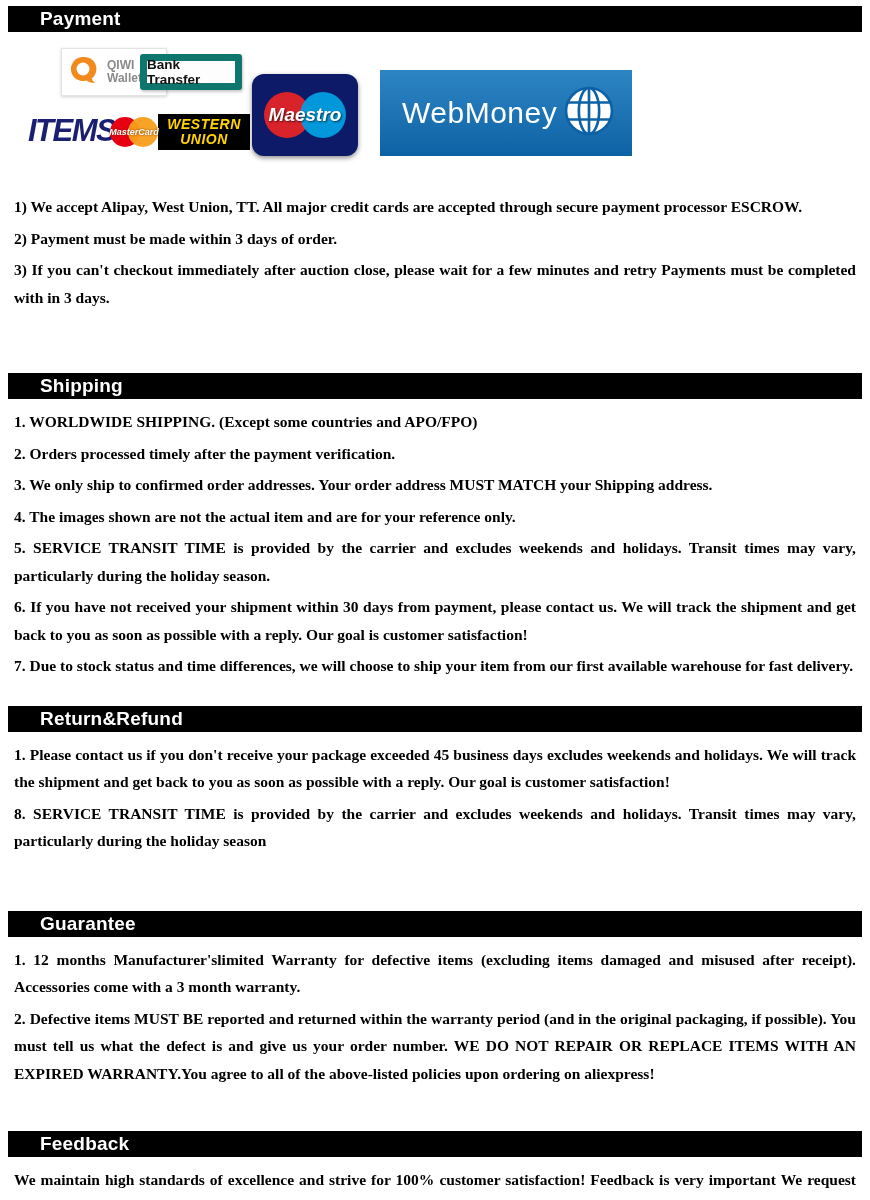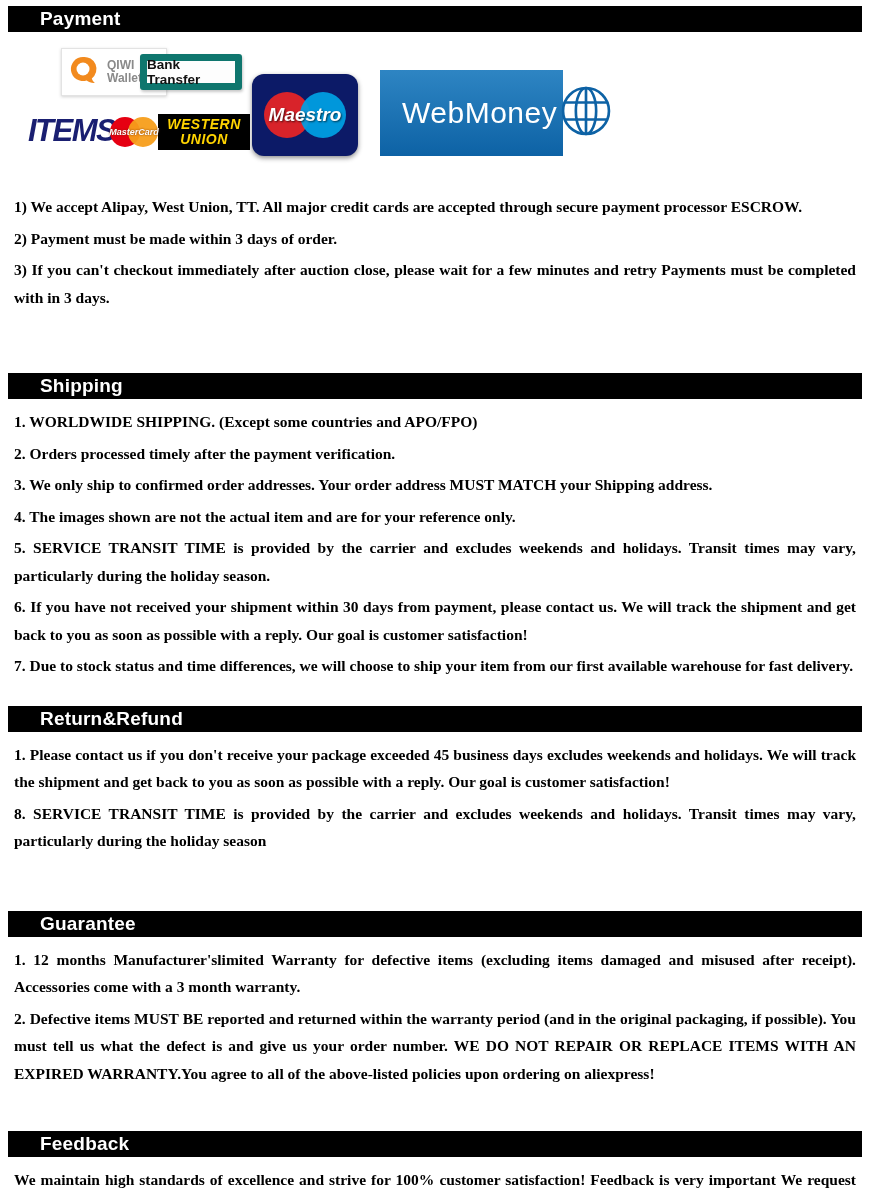--- a/index.html
+++ b/index.html
@@ -90,21 +90,21 @@
   }
   .maestro .c1 { position: absolute; left: 12px; top: 18px; width: 46px; height: 46px; border-radius: 50%; background: #d8232a; }
   .maestro .c2 { position: absolute; right: 12px; top: 18px; width: 46px; height: 46px; border-radius: 50%; background: #00a2e5; opacity: .92; }
   .maestro .label {
     position: absolute; left: 0; right: 0; top: 30px; z-index: 2; text-align: center;
     color: #fff; font-family: "Liberation Sans", sans-serif; font-weight: bold; font-style: italic;
     font-size: 19px; text-shadow: 1px 1px 2px rgba(0,0,0,.65);
   }
 
   .webmoney {
-    left: 372px; top: 38px; width: 183px; height: 86px;
+    left: 372px; top: 38px; width: 252px; height: 86px;
     background: linear-gradient(#2e85c3, #0d62a5);
     display: flex; align-items: center; justify-content: space-between;
     padding: 0 14px 0 22px;
   }
   .webmoney .label {
     color: #fff; font-family: "Liberation Sans", sans-serif;
     font-size: 30px; letter-spacing: .5px;
   }
 </style>
 </head>

